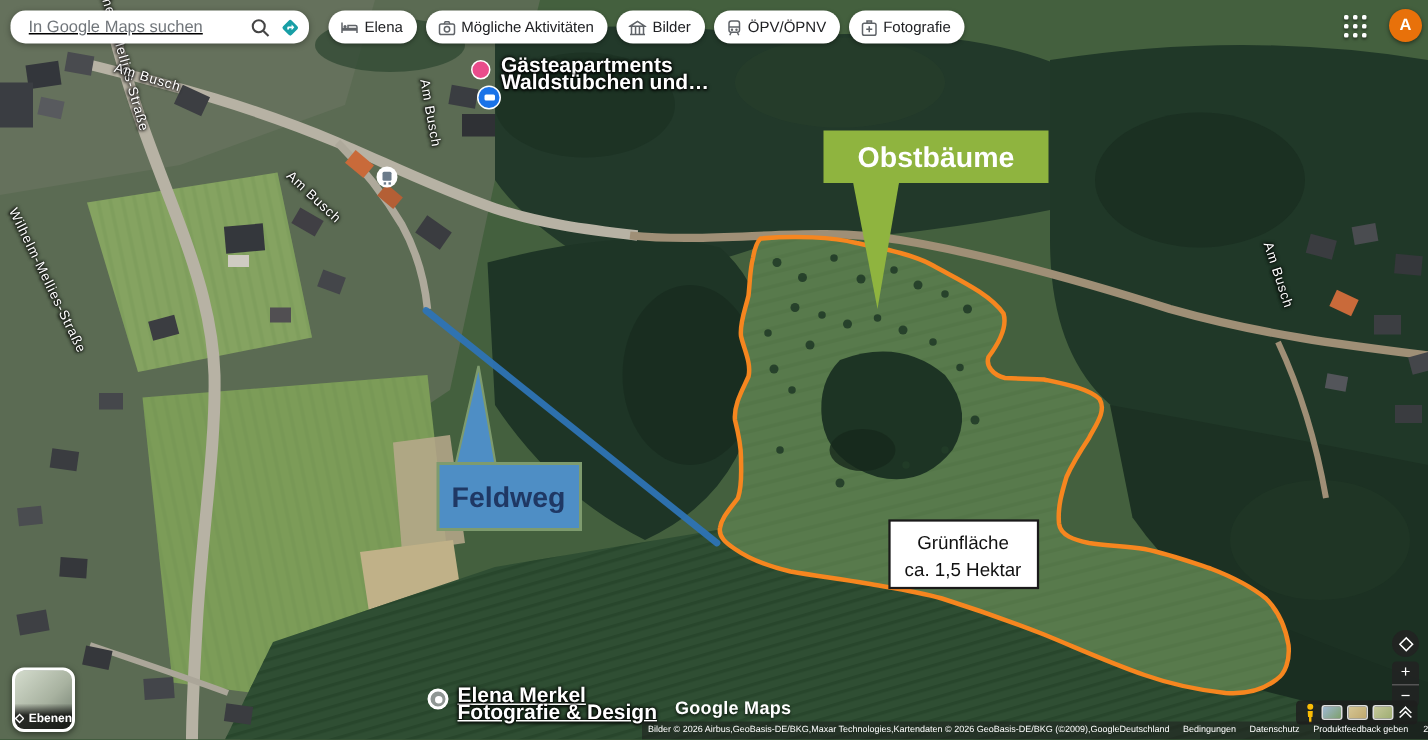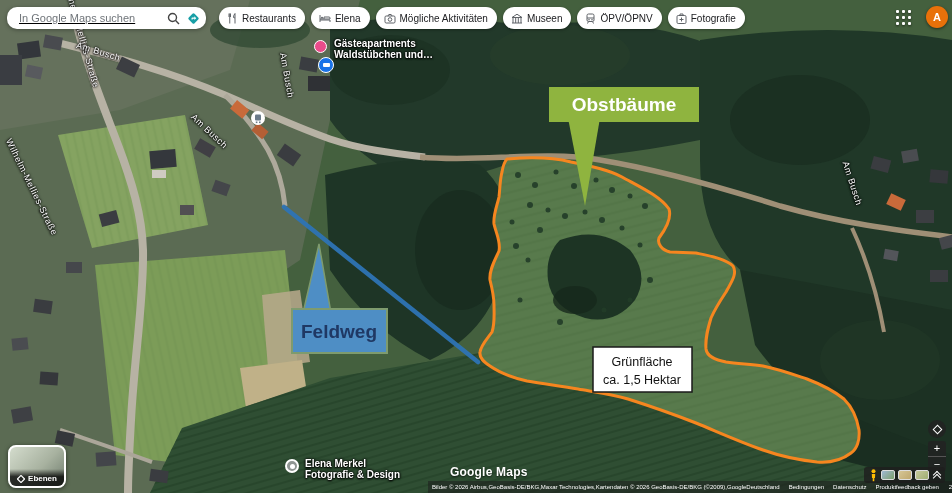--- a/index.html
+++ b/index.html
@@ -21,26 +21,26 @@
   .apps-grid { position:absolute; left:896px; top:10px; width:16px; height:16px; display:grid;
     grid-template-columns:repeat(3,1fr); gap:2px; z-index:30; cursor:pointer; filter:drop-shadow(0 1px 1px rgba(0,0,0,.6)); }
   .apps-grid i { width:3px; height:3px; background:#fff; border-radius:1px; }
   .avatar { position:absolute; left:926px; top:6px; width:22px; height:22px; border-radius:50%; background:#E8710A;
     color:#fff; font-size:11px; font-weight:bold; display:flex; align-items:center; justify-content:center; z-index:30;
     box-shadow:0 1px 3px rgba(0,0,0,.5); cursor:pointer; }
 
   
   .street { position:absolute; color:#fff; font-size:9px; letter-spacing:.6px; white-space:nowrap;
     text-shadow:0 0 2px #000,0 0 3px #000,0 1px 2px #000; transform-origin:left top; z-index:10; }
-  .poi-label { position:absolute; color:#fff; font-size:10px; font-weight:bold; line-height:11px;
+  .poi-label { position:absolute; color:#fff; font-size:14px; font-weight:bold; line-height:11px;
     text-shadow:0 0 2px #000,0 0 3px #000,0 1px 2px #000; z-index:11; cursor:pointer; }
   .dot-pin { position:absolute; border-radius:50%; z-index:11; cursor:pointer; }
 
   
-  .layers { position:absolute; left:8px; top:445px; width:58px; height:43px; border-radius:8px; border:2px solid #fff;
+  .layers { position:absolute; left:8px; top:445px; width:42px; height:43px; border-radius:8px; border:2px solid #fff;
     background:linear-gradient(135deg,#d4dccd 0%,#a8b2a0 55%,#6e7b6c 100%); box-shadow:0 1px 4px rgba(0,0,0,.5);
     overflow:hidden; z-index:25; cursor:pointer; }
   .layers .cap { position:absolute; left:0; right:0; bottom:0; height:17px;
     background:linear-gradient(rgba(0,0,0,0) 0%,rgba(0,0,0,.78) 45%); display:flex; align-items:flex-end;
     justify-content:center; gap:3px; padding-bottom:3px; color:#fff; font-size:8px; font-weight:bold; }
 
   
   .gm-logo { position:absolute; left:450px; top:465px; color:#fff; font-size:12px; font-weight:600;
     letter-spacing:.2px; text-shadow:0 1px 2px rgba(0,0,0,.7); z-index:25; }
   .attrib { position:absolute; left:428px; right:0; bottom:0; height:12px; background:rgba(30,30,30,.55);
@@ -228,21 +228,21 @@
     <i style="display:block; width:7px; height:4px; background:#fff; border-radius:1px; margin:5px auto 0;"></i>
   </span>
   <div class="poi-label" style="left:334px; top:38px;">
     <div>Gästeapartments</div>
     <div>Waldstübchen und…</div>
   </div>
 
   <span class="dot-pin" style="left:285px; top:459px; width:14px; height:14px; background:#8f9693; border:2px solid #fff;">
     <i style="display:block; width:5px; height:5px; background:#fff; border-radius:50%; margin:2.5px auto 0;"></i>
   </span>
-  <div class="poi-label" style="left:305px; top:458px;">
+  <div class="poi-label" style="left:305px; top:458px;text-decoration:underline;">
     <div>Elena Merkel</div>
     <div>Fotografie &amp; Design</div>
   </div>
 
   <div class="searchbox">
     <input type="text" placeholder="In Google Maps suchen" style="">
     <span class="sb-ic">
       <svg width="13" height="13" viewBox="0 0 13 13">
           <circle cx="5.5" cy="5.5" r="4" fill="none" stroke="#444" stroke-width="1.4"></circle>
           <line x1="8.6" y1="8.6" x2="12" y2="12" stroke="#444" stroke-width="1.4"></line>
@@ -251,45 +251,39 @@
     <span class="sb-ic">
       <svg width="15" height="15" viewBox="0 0 15 15">
           <rect x="3.4" y="3.4" width="8.2" height="8.2" rx="1.5" transform="rotate(45 7.5 7.5)" fill="#189FA6"></rect>
           <path d="M5.5,8.6 L5.5,7.4 Q5.5,6.6 6.3,6.6 L8.4,6.6 L8.4,5.3 L10.2,7.2 L8.4,9.1 L8.4,7.8 L6.7,7.8 L6.7,8.6 Z" fill="#fff"></path>
         </svg>
     </span>
   </div>
 
   <div class="pills">
     <div class="pill">
-      <svg width="11" height="11" viewBox="0 0 11 11">
-          <path d="M2,0.5 L2,4 M3.5,0.5 L3.5,4 M2.75,0.5 L2.75,10.5 M8,0.5 Q6.5,2 6.5,4.5 L8,5 L8,10.5 M8,0.5 L8,5" stroke="#5f6368" stroke-width="1" fill="none"></path>
-        </svg>
-      <span>Restaurants</span>
-    </div>
-    <div class="pill">
       <svg width="12" height="11" viewBox="0 0 12 11">
           <path d="M1,2 L1,9 M1,7 L11,7 L11,9 M1,6 L11,6 L11,5 Q11,4 10,4 L5,4 L5,6" stroke="#5f6368" stroke-width="1" fill="none"></path>
           <circle cx="3" cy="4.7" r="1" fill="#5f6368"></circle>
         </svg>
       <span>Elena</span>
     </div>
     <div class="pill">
       <svg width="12" height="11" viewBox="0 0 12 11">
           <rect x="1" y="3" width="10" height="7" rx="1.2" fill="none" stroke="#5f6368" stroke-width="1"></rect>
           <path d="M4,3 L4.8,1.5 L7.2,1.5 L8,3" fill="none" stroke="#5f6368" stroke-width="1"></path>
           <circle cx="6" cy="6.5" r="1.8" fill="none" stroke="#5f6368" stroke-width="1"></circle>
         </svg>
       <span>Mögliche Aktivitäten</span>
     </div>
     <div class="pill">
       <svg width="12" height="11" viewBox="0 0 12 11">
           <path d="M1,10 L11,10 M2,10 L2,5 M4.7,10 L4.7,5 M7.3,10 L7.3,5 M10,10 L10,5 M1,4.5 L6,1.2 L11,4.5 Z" stroke="#5f6368" stroke-width="1" fill="none"></path>
         </svg>
-      <span>Museen</span>
+      <span>Bilder</span>
     </div>
     <div class="pill">
       <svg width="11" height="11" viewBox="0 0 11 11">
           <rect x="2" y="1" width="7" height="7.5" rx="1.5" fill="none" stroke="#5f6368" stroke-width="1"></rect>
           <line x1="2" y1="5" x2="9" y2="5" stroke="#5f6368" stroke-width="1"></line>
           <circle cx="4" cy="6.8" r=".8" fill="#5f6368"></circle>
           <circle cx="7" cy="6.8" r=".8" fill="#5f6368"></circle>
           <path d="M3.5,8.5 L2.5,10.5 M7.5,8.5 L8.5,10.5" stroke="#5f6368" stroke-width="1"></path>
         </svg>
       <span>ÖPV/ÖPNV</span>

